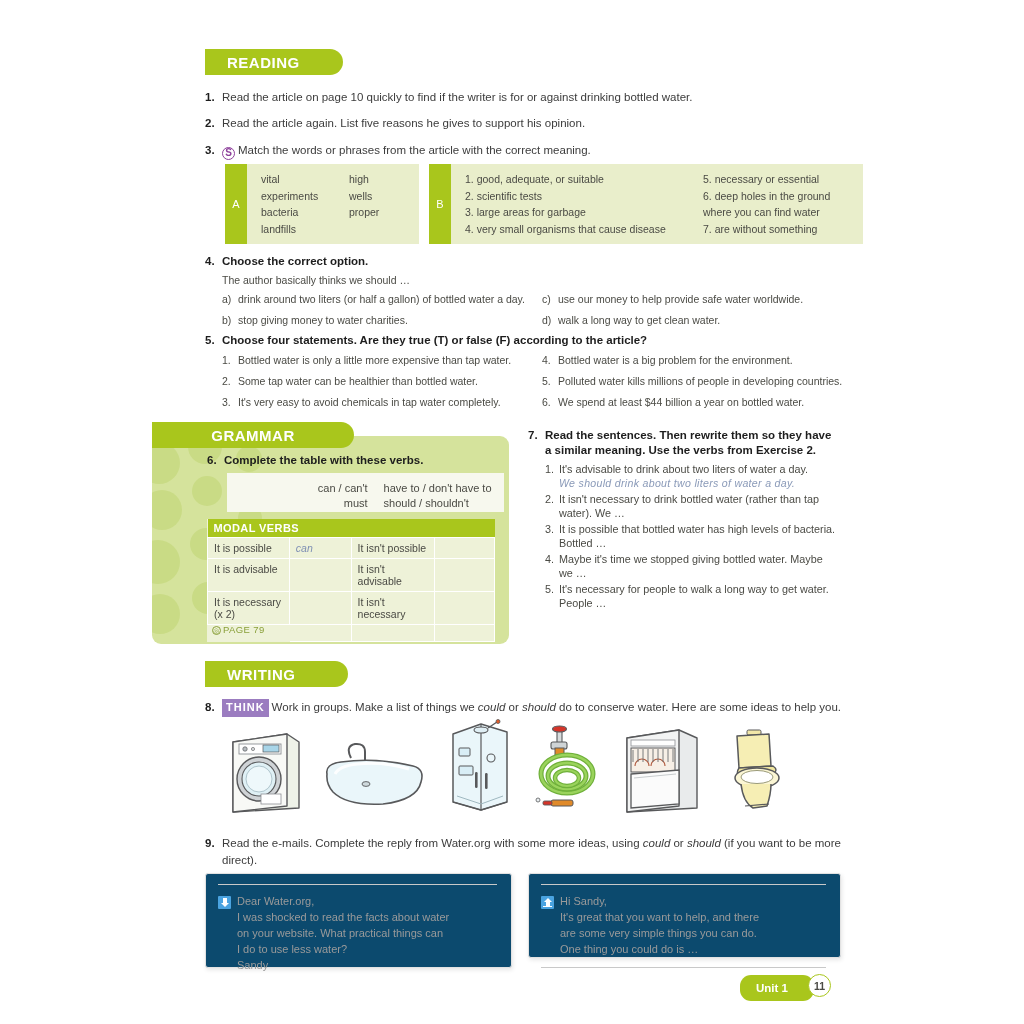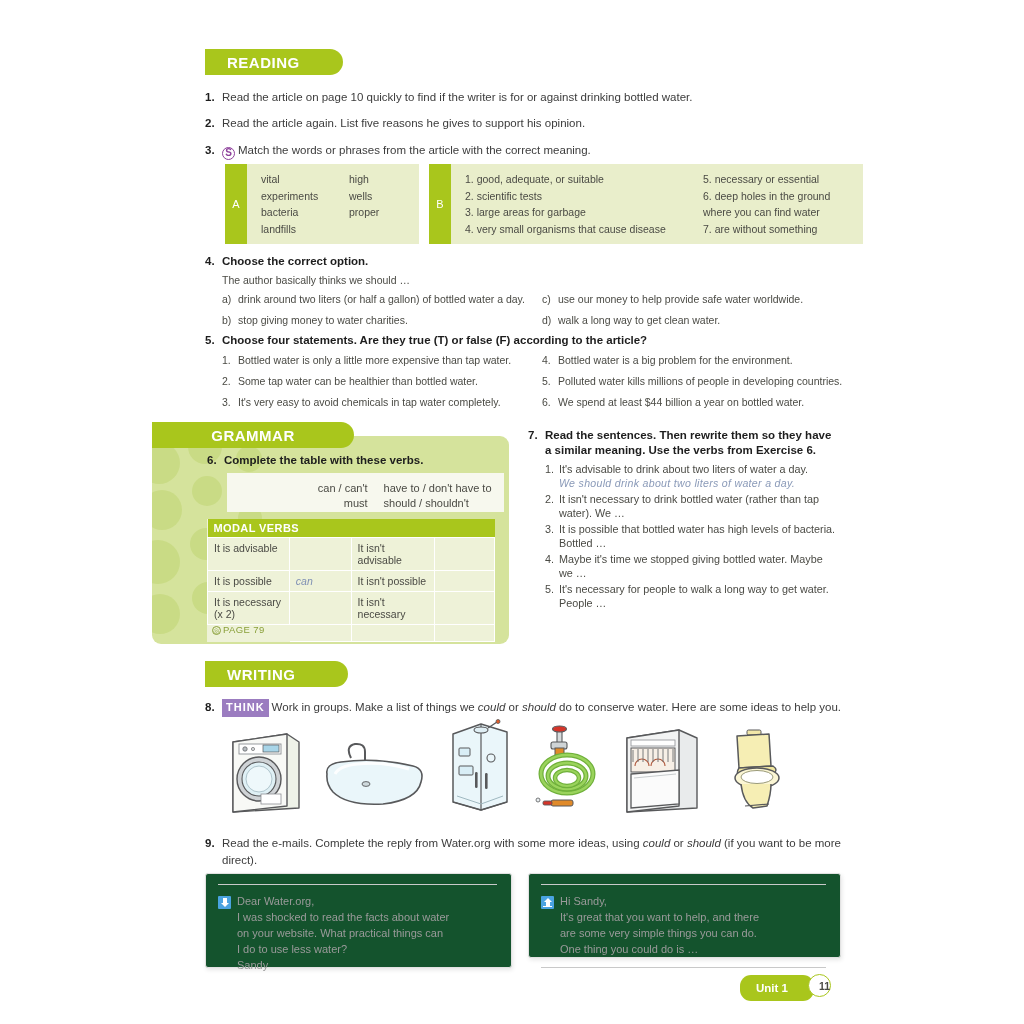--- a/index.html
+++ b/index.html
@@ -191,21 +191,21 @@
     vertical-align: 0px;
   }
 
   
   .illos { position: absolute; display: flex; align-items: flex-end; }
   .illo { position: relative; }
 
   
   .mailcard {
     position: absolute;
-    background: #14532d;
+    background: #0c4a6e;
     border: 1px solid #e2e2e2;
     border-radius: 3px;
     box-shadow: 1px 2px 4px rgba(0,0,0,.10);
     padding: 10px 14px 12px 12px;
   }
   .mailcard .rule { height: 1px; background: #c9c9c9; margin-bottom: 9px; }
   .mailcard .rule.bottom { margin: 9px 0 0 0; }
   .mail-row { display: flex; gap: 6px; }
   .mail-icon {
     flex: 0 0 13px; width: 13px; height: 13px;
@@ -422,30 +422,30 @@
   </div>
 
   <table class="modal-table" style="left:207px; top:519px; width:288px;">
     <thead>
       <tr>
           <th colspan="4">MODAL VERBS</th>
         </tr>
     </thead>
     <tbody>
       <tr>
+        <td style="width:82px;">It is possible</td>
+        <td class="ans" style="width:62px;">can</td>
+        <td style="width:84px;">It isn't possible</td>
+        <td class="blank" style="width:60px;"></td>
+      </tr>
+      <tr>
         <td>It is advisable</td>
         <td class="blank"></td>
         <td>It isn't advisable</td>
         <td class="blank"></td>
-      </tr>
-      <tr>
-        <td style="width:82px;">It is possible</td>
-        <td class="ans" style="width:62px;">can</td>
-        <td style="width:84px;">It isn't possible</td>
-        <td class="blank" style="width:60px;"></td>
       </tr>
       <tr>
         <td style="white-space:pre-line; height:30px;">It is necessary
 (x 2)</td>
         <td class="blank"></td>
         <td>It isn't necessary</td>
         <td class="blank"></td>
       </tr>
       <tr>
         <td style="background:transparent; border-color:transparent;"></td>
@@ -456,21 +456,21 @@
     </tbody>
   </table>
 
   <div class="page-ref" style="left:212px; top:624px;">
     <span class="circ">◎</span><span>PAGE 79</span>
   </div>
 
   <div class="ex7" style="left:528px; top:428px;">
     <div class="head">
       <span class="num">7.</span>
-      <span>Read the sentences. Then rewrite them so they have a similar meaning. Use the verbs from Exercise 6.</span>
+      <span>Read the sentences. Then rewrite them so they have a similar meaning. Use the verbs from Exercise 2.</span>
     </div>
     <ol class="items">
       <li>
         <span class="mk">1.</span>
         <span>
           <span>It's advisable to drink about two liters of water a day.</span>
           <span class="hand">We should drink about two liters of water a day.</span>
         </span>
       </li>
       <li>
@@ -637,17 +637,17 @@
         <div>are some very simple things you can do.</div>
         <div>One thing you could do is …</div>
       </div>
     </div>
     <div class="rule bottom"></div>
   </div>
 
   <div class="unit-badge" style="left:740px; top:975px;">
     <span>Unit 1</span>
   </div>
-  <div class="unit-num" style="left:808px; top:974px;justify-content:flex-end;">
+  <div class="unit-num" style="left:808px; top:974px;">
     <span>11</span>
   </div>
 
 </div>
 
 </body></html>

